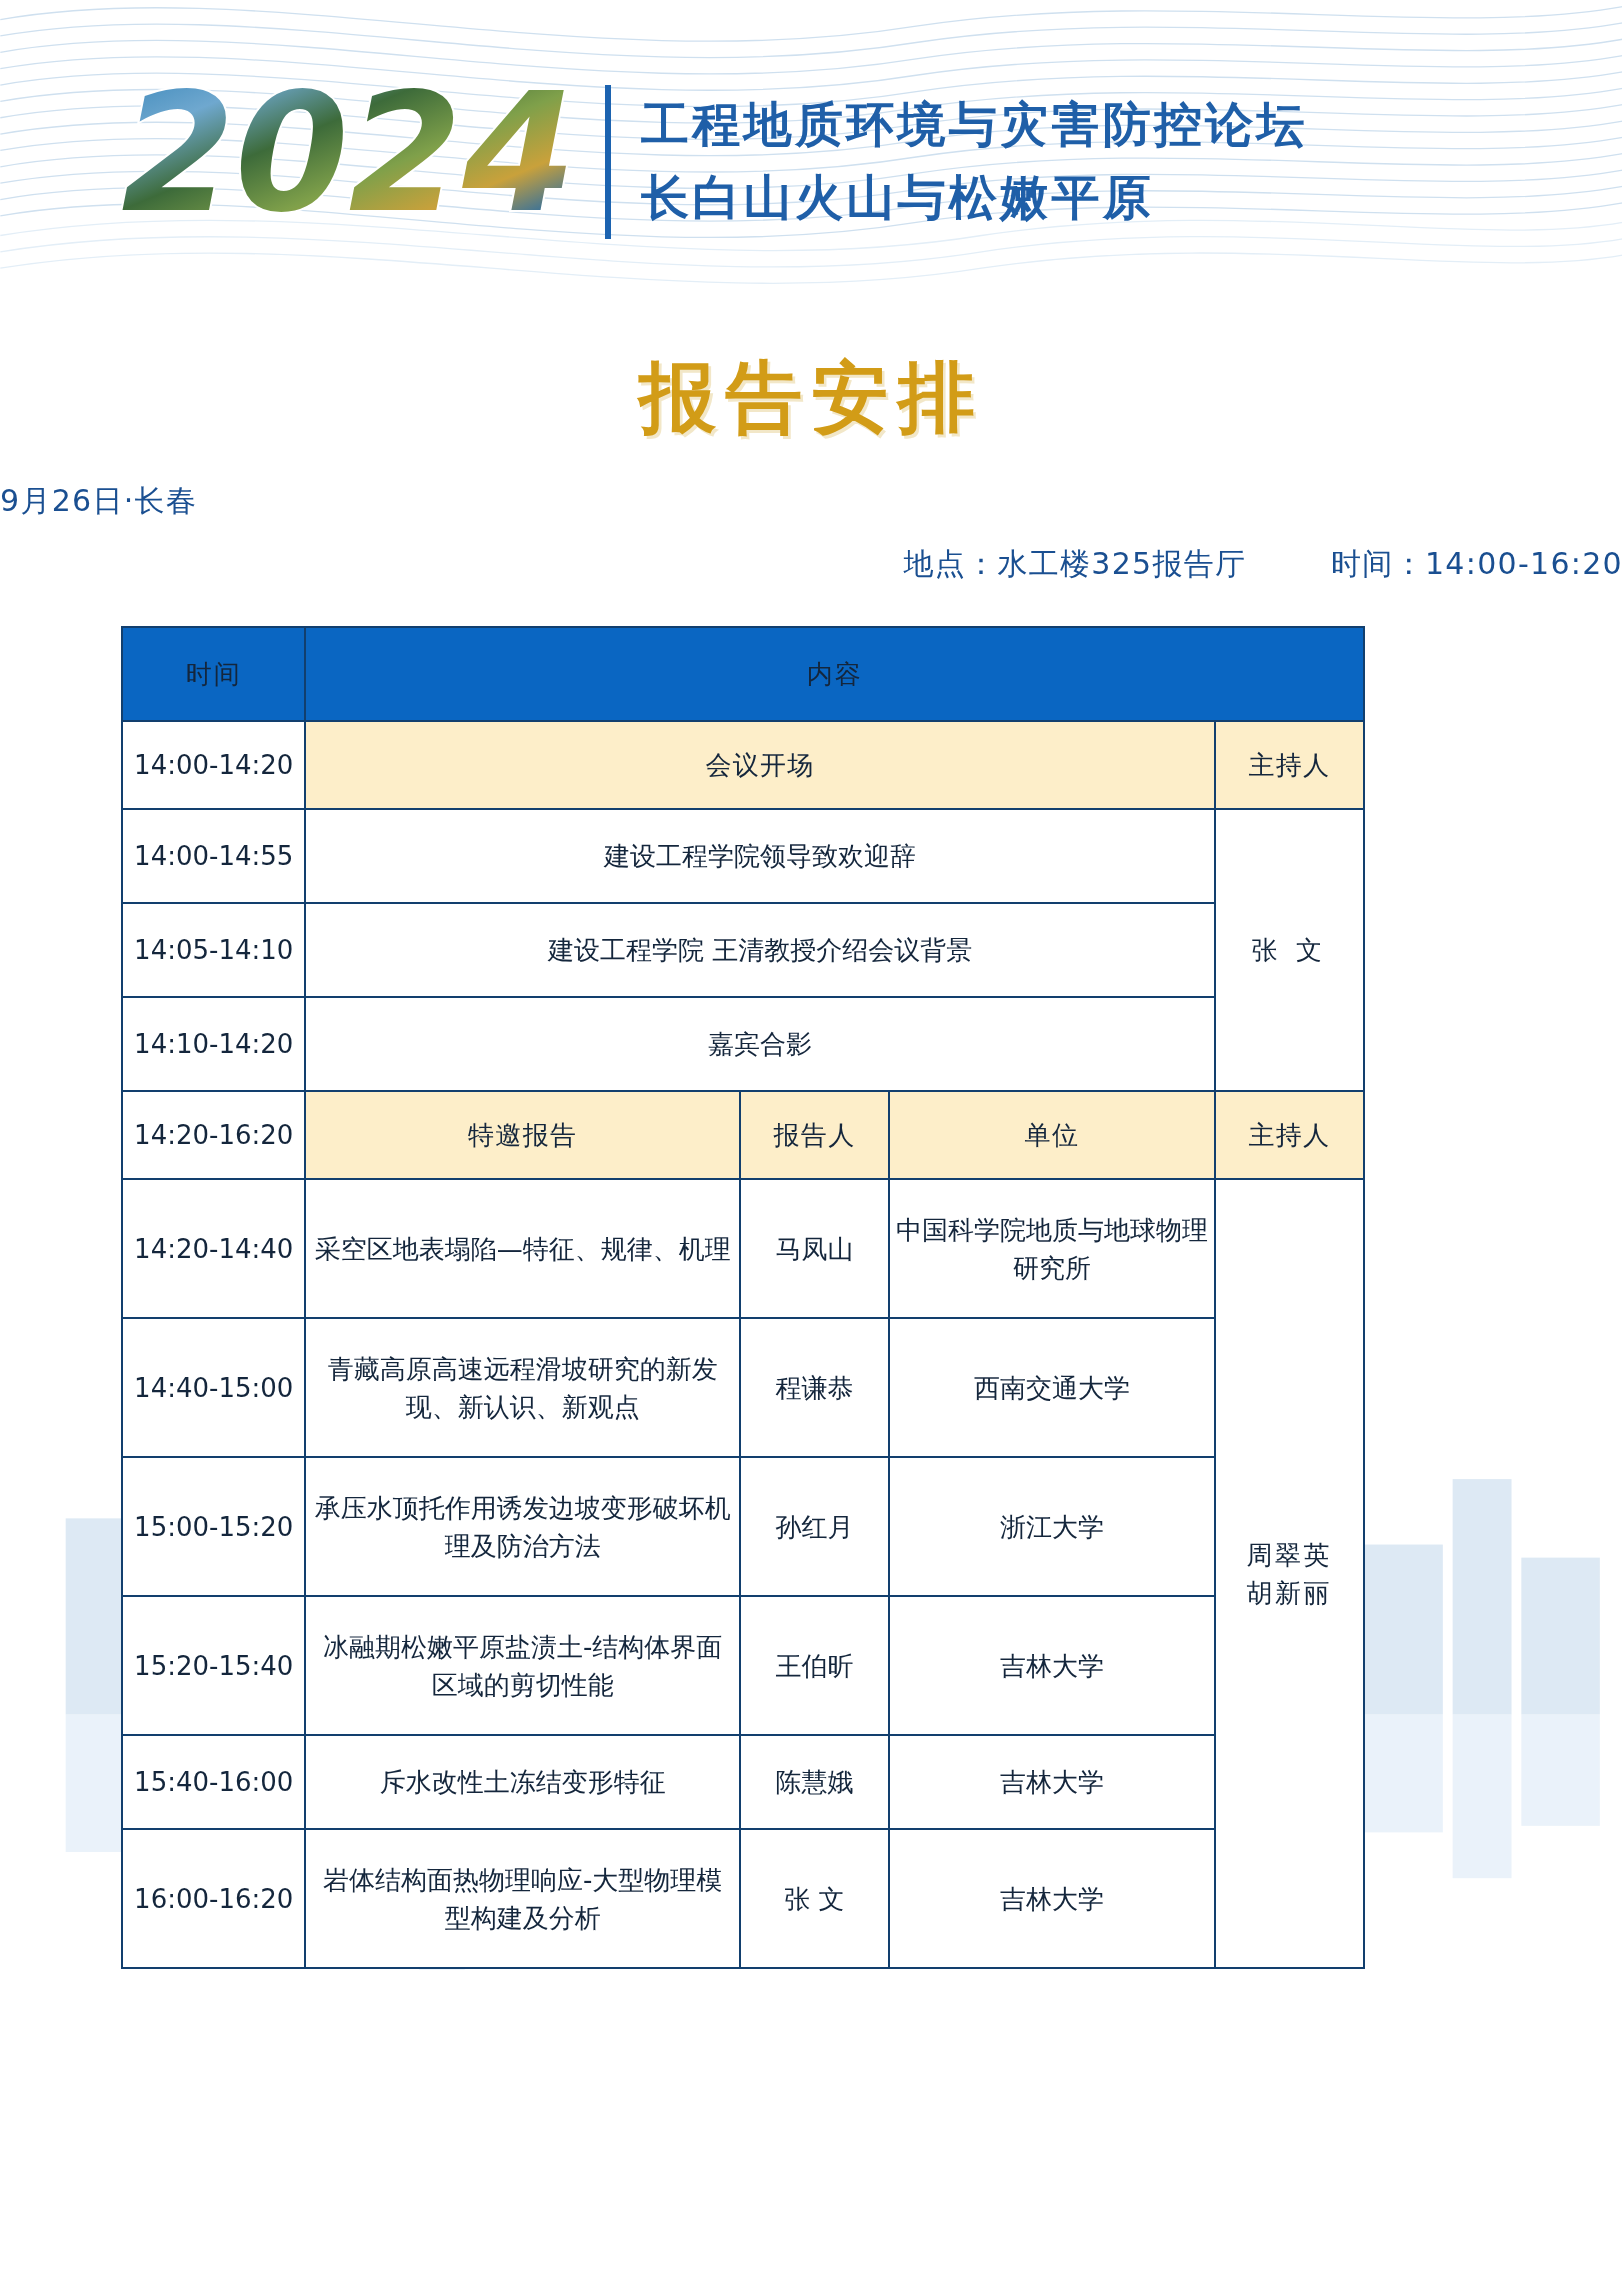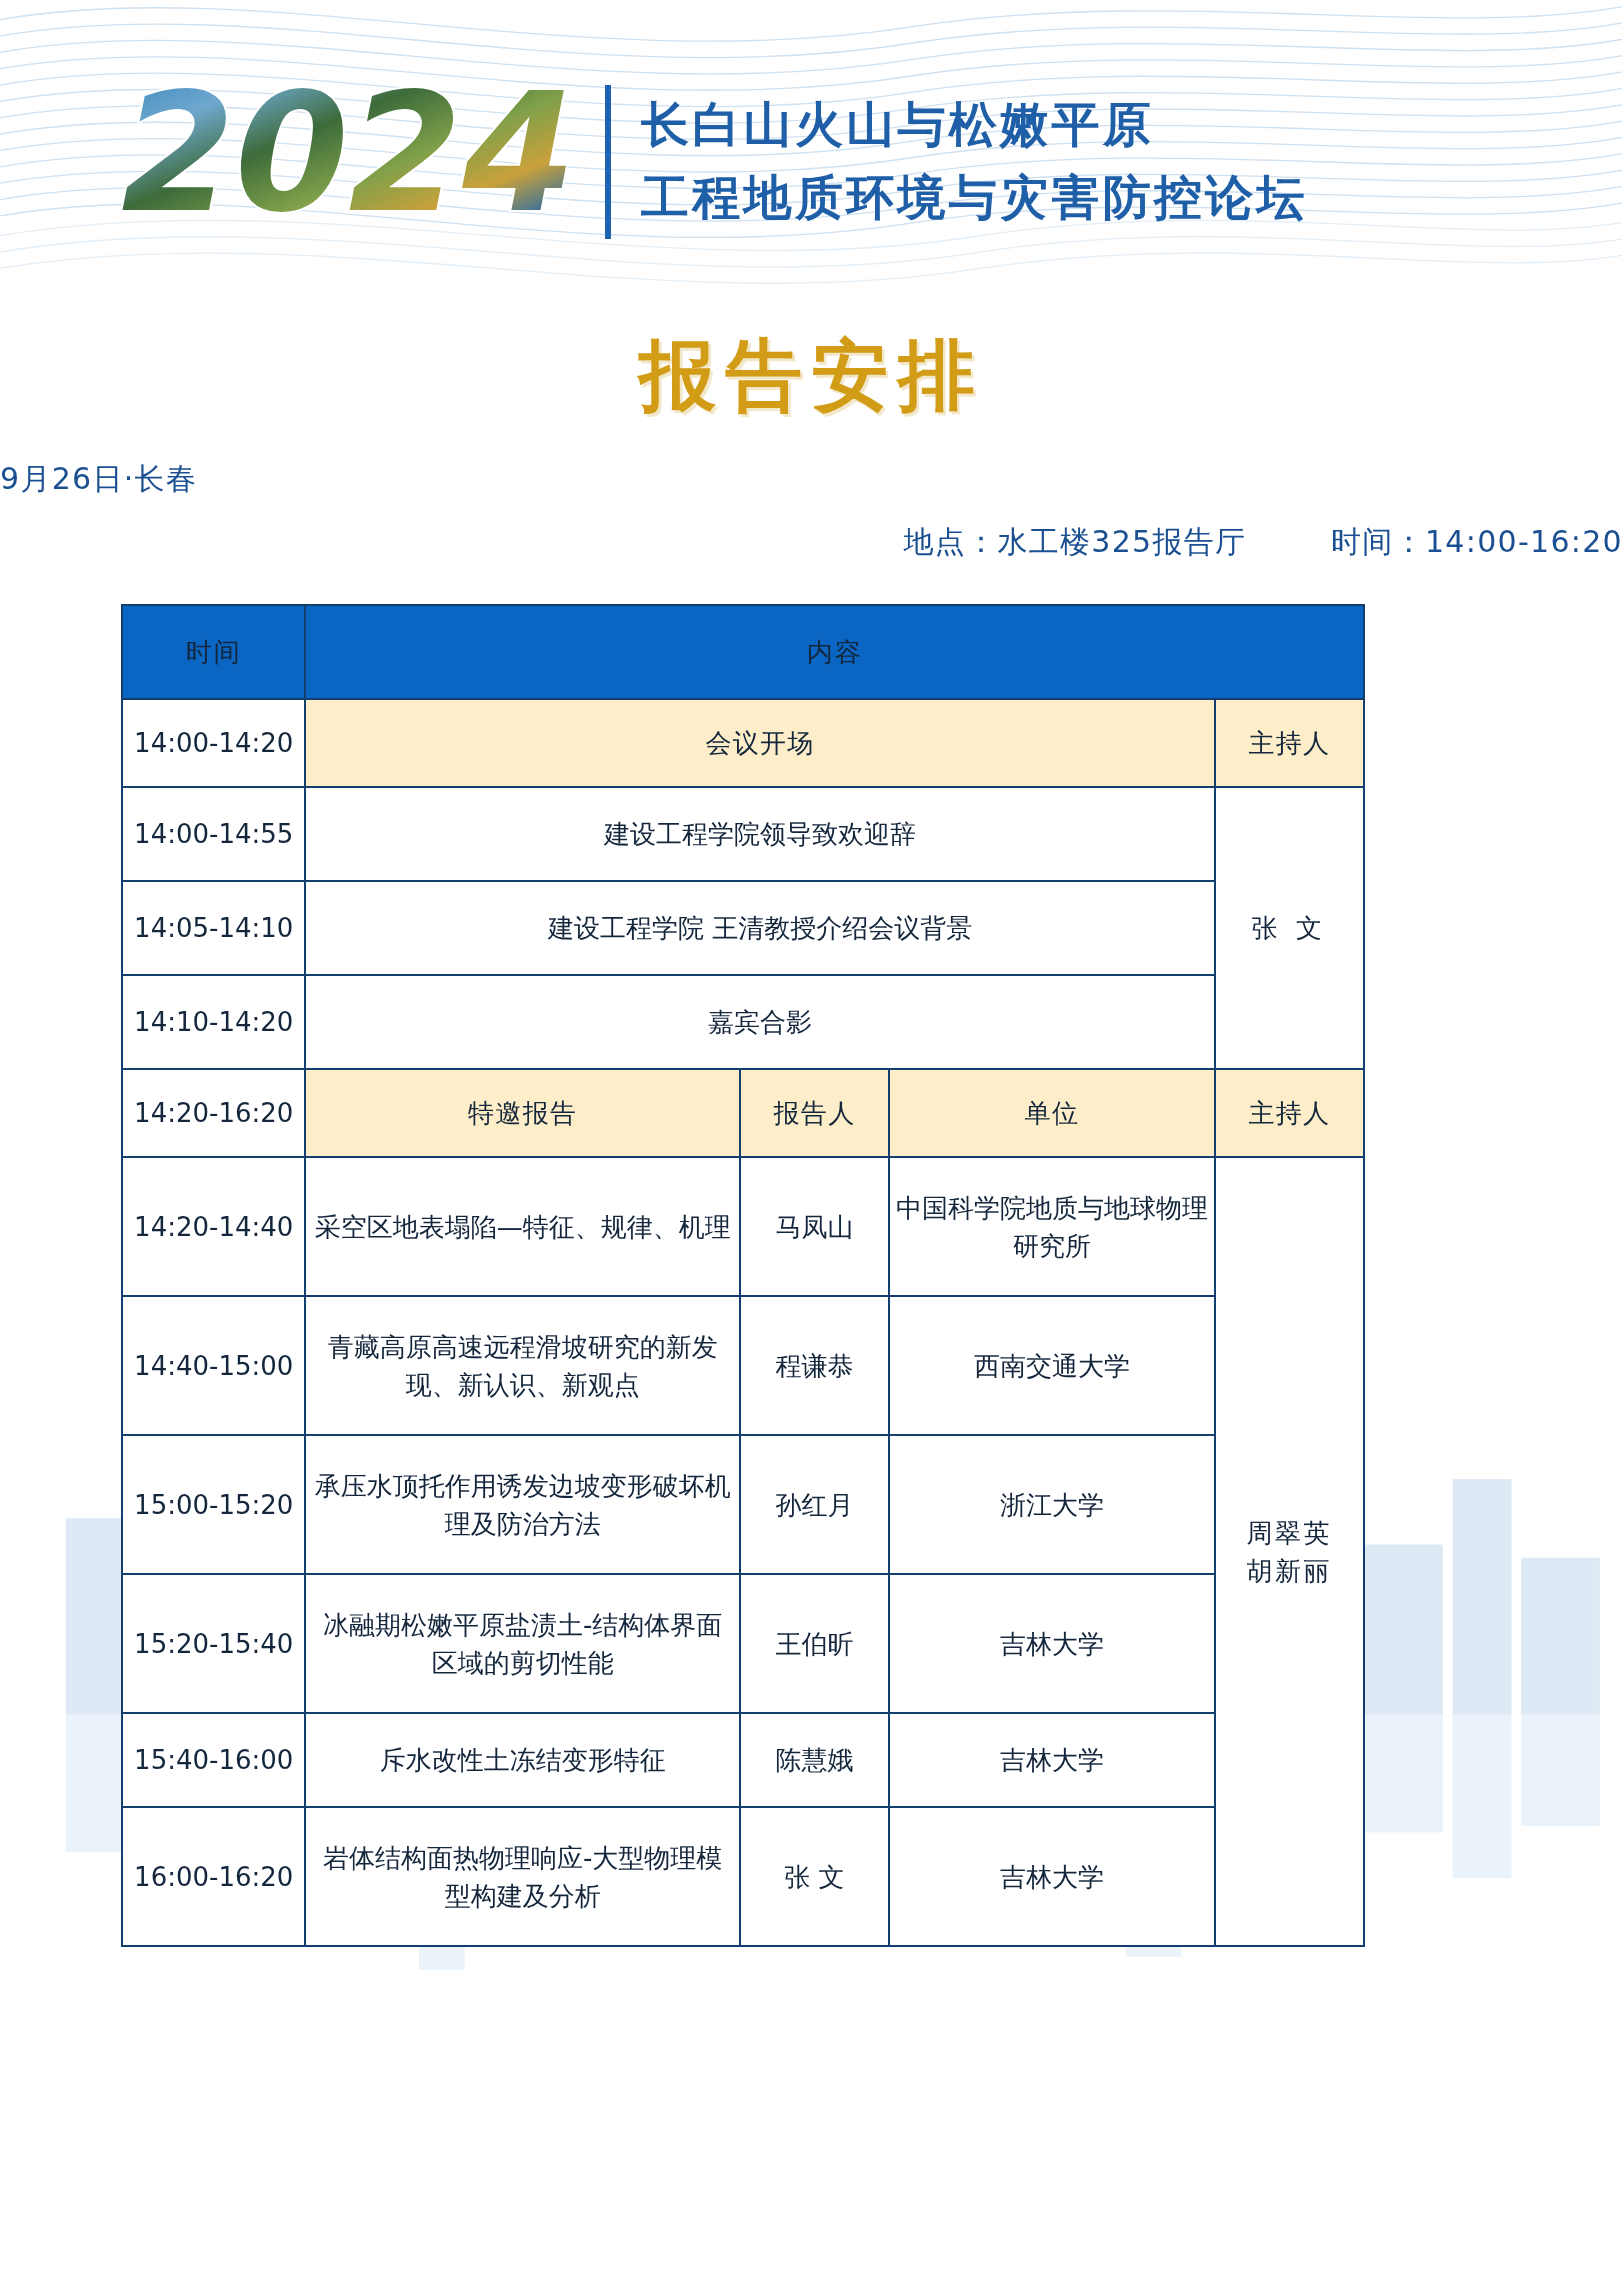--- a/index.html
+++ b/index.html
@@ -74,21 +74,21 @@
 
   
   .main-title {
     position: relative;
     z-index: 3;
     text-align: center;
     font-size: 77px;
     font-weight: bold;
     color: #d29c17;
     letter-spacing: 9.2px;
-    margin-top: 17px;
+    margin-top: 39px;
     font-family: "DejaVu Sans", sans-serif;
     text-shadow: 2.6px 2.6px 0 #f2e7c8;
   }
   .subtitle-date {
     position: relative;
     z-index: 3;
     font-size: 30px;
     color: #1a4f91;
     margin-top: 30px;
     letter-spacing: 1.3px;
@@ -252,22 +252,22 @@
           <stop offset="100%" stop-color="#1d4f7c"></stop>
         </linearGradient>
       </defs>
       <text x="0" y="215" font-family="DejaVu Sans, sans-serif" font-size="250" font-weight="bold" font-style="italic" fill="url(#scenic)" stroke="#ffffff" stroke-width="6" paint-order="stroke">2024</text>
     </svg>
   </div>
 
   <div class="header-divider"></div>
 
   <div class="header-title-block">
+    <div class="header-title-line">工程地质环境与灾害防控论坛</div>
     <div class="header-title-line">长白山火山与松嫩平原</div>
-    <div class="header-title-line">工程地质环境与灾害防控论坛</div>
   </div>
 </div>
 
 <div class="main-title">报告安排</div>
 
 <div class="subtitle-date">9月26日·长春</div>
 
 <div class="subtitle-info">
   <span>地点：水工楼325报告厅</span>
   <span class="gap"></span>

